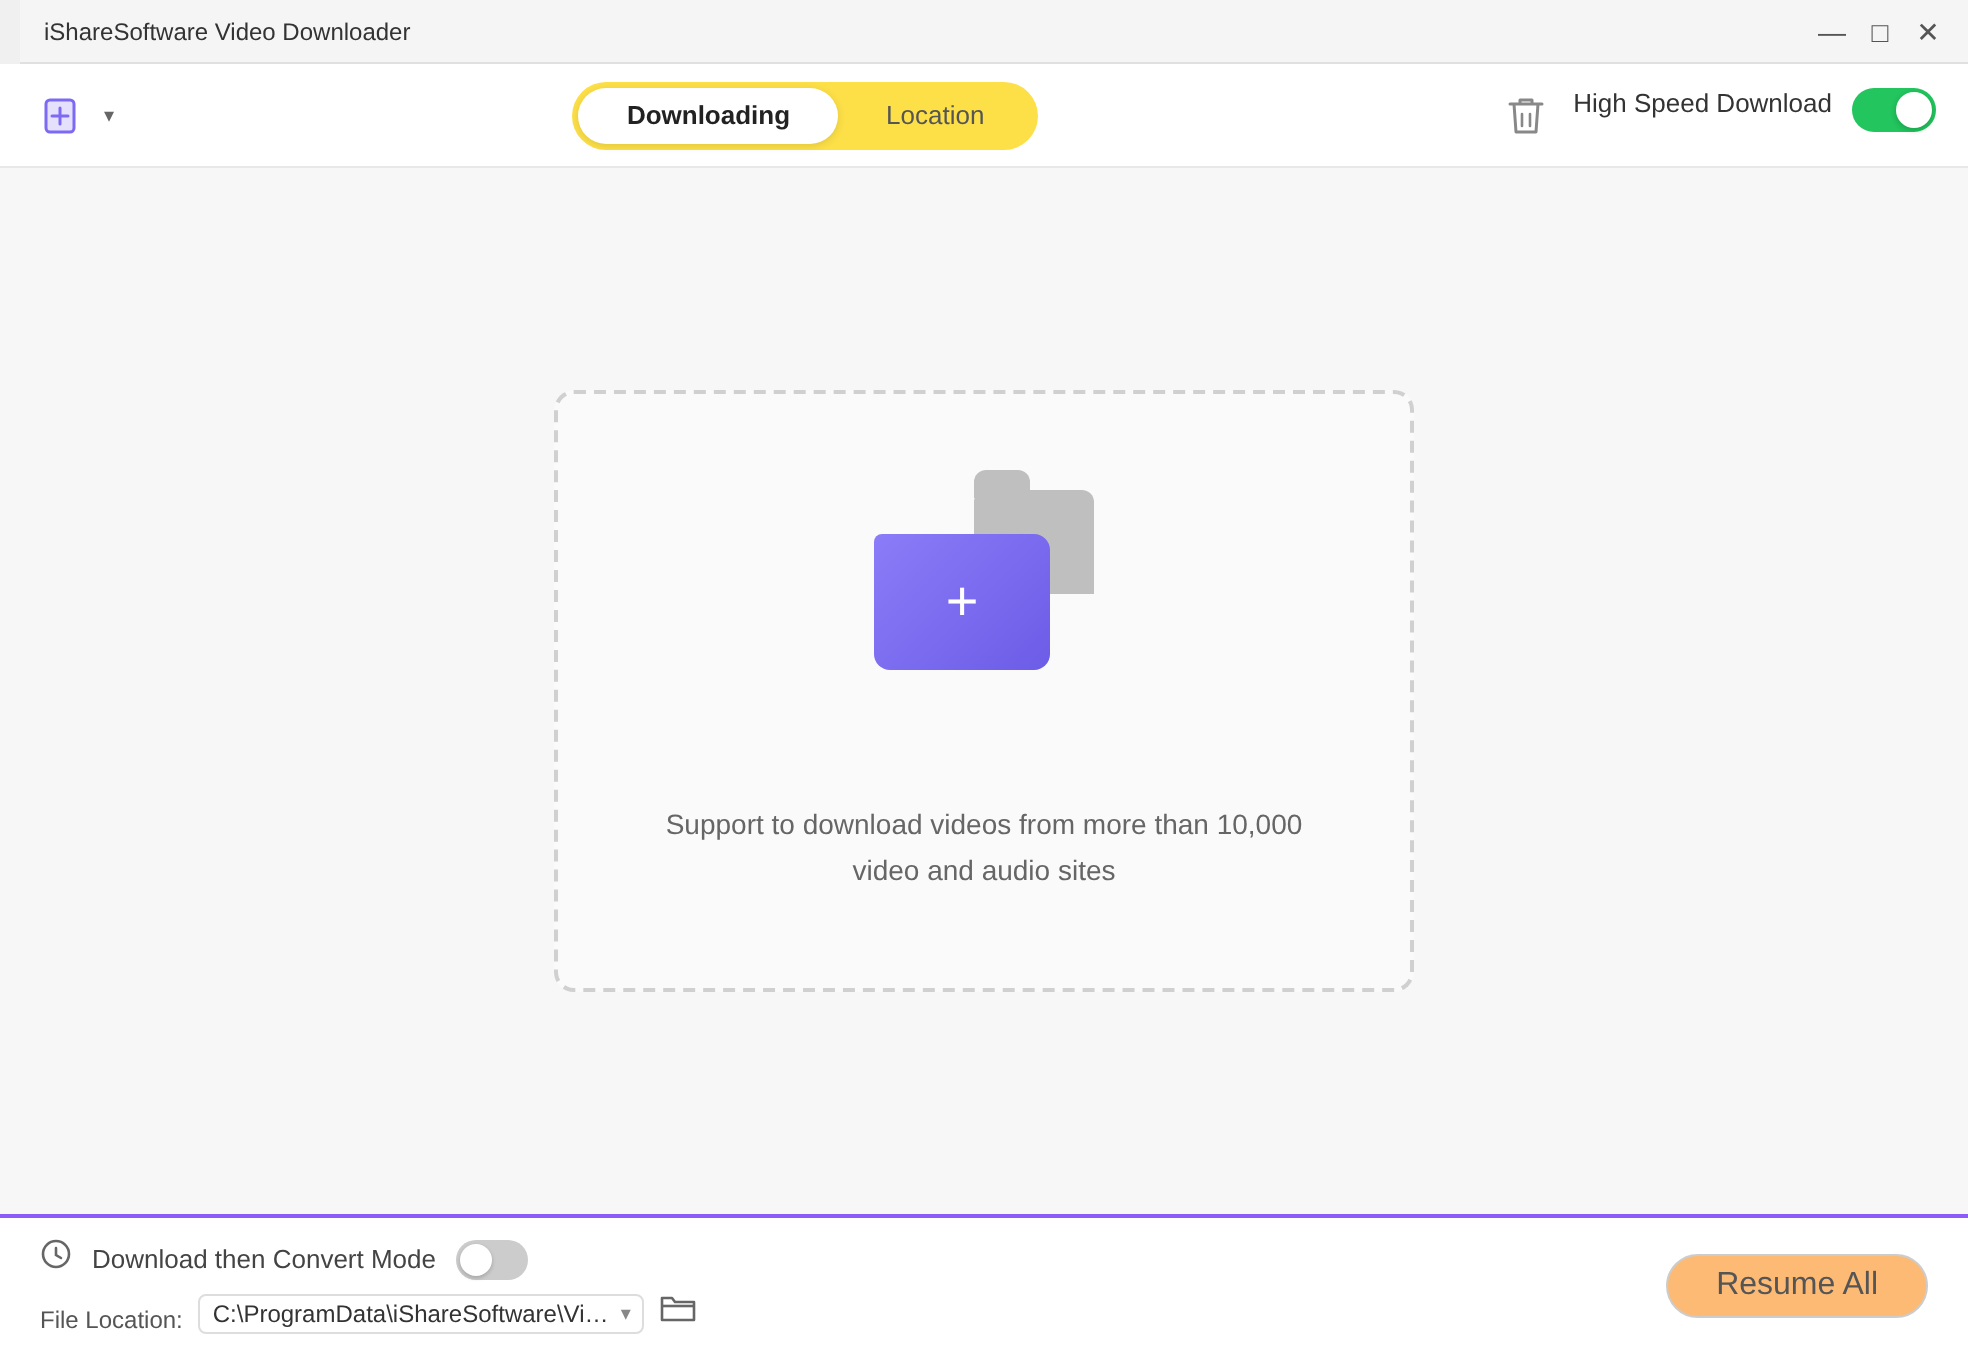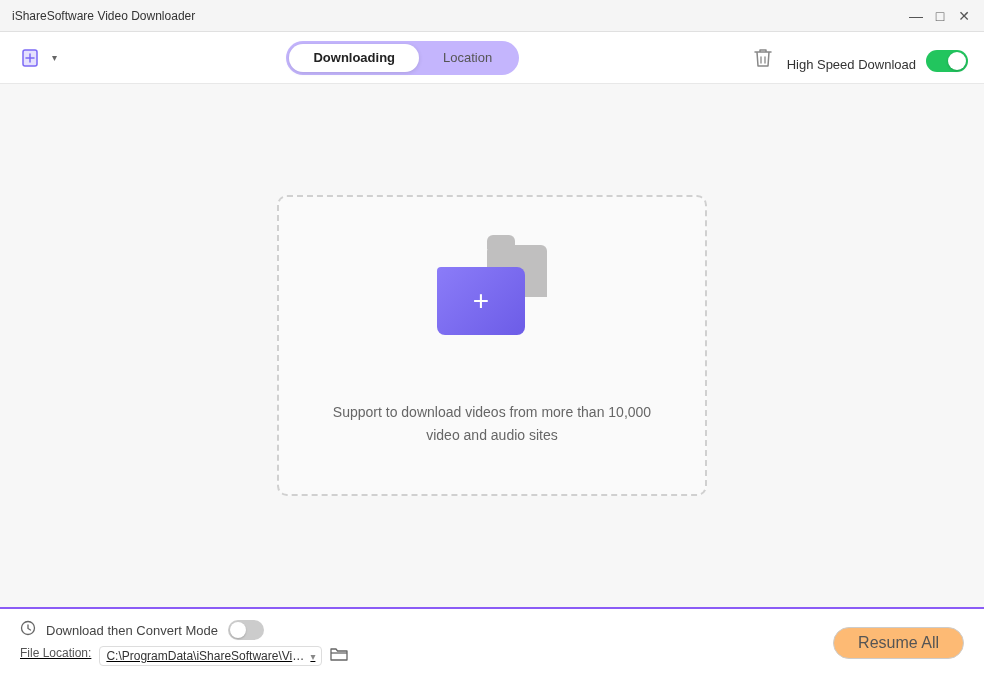--- a/index.html
+++ b/index.html
@@ -16,20 +16,21 @@
     
     .title-bar {
       background: #f5f5f5;
       height: 32px;
       display: flex;
       align-items: center;
       padding: 0 12px;
       border-bottom: 1px solid #e0e0e0;
       user-select: none;
       flex-shrink: 0;
+      margin-left: 10px;
     }
     .title-bar-title {
       font-size: 12px;
       color: #333;
       flex: 1;
     }
     .title-bar-controls {
       display: flex;
       gap: 8px;
     }
@@ -87,21 +88,21 @@
       color: #666;
       cursor: pointer;
     }
     .toolbar-center {
       flex: 1;
       display: flex;
       justify-content: center;
     }
     .tab-switcher {
       display: flex;
-      background: #c4b5fd;
+      background: #fde047;
       border-radius: 20px;
       padding: 3px;
       height: 34px;
     }
     .tab-btn {
       padding: 0 24px;
       border: none;
       background: none;
       border-radius: 17px;
       font-size: 13px;
@@ -114,21 +115,21 @@
       white-space: nowrap;
     }
     .tab-btn.active {
       background: #ffffff;
       color: #222;
       font-weight: 600;
       box-shadow: 0 1px 4px rgba(0,0,0,0.12);
     }
     .toolbar-right {
       display: flex;
-      align-items: flex-end;
+      align-items: flex-start;
       gap: 10px;
     }
     .trash-btn {
       width: 28px;
       height: 28px;
       display: flex;
       align-items: center;
       justify-content: center;
       cursor: pointer;
       background: none;
@@ -279,23 +280,22 @@
       height: 16px;
       background: #fff;
       border-radius: 50%;
       position: absolute;
       top: 2px;
       left: 2px;
       box-shadow: 0 1px 2px rgba(0,0,0,0.2);
     }
     .footer-path-row {
       display: flex;
-      align-items: flex-start;
+      align-items: flex-end;
       gap: 8px;
-      text-decoration: underline;
     }
     .path-label {
       font-size: 12px;
       color: #555;
       font-weight: 500;
     }
     .path-selector {
       display: flex;
       align-items: center;
       gap: 4px;

